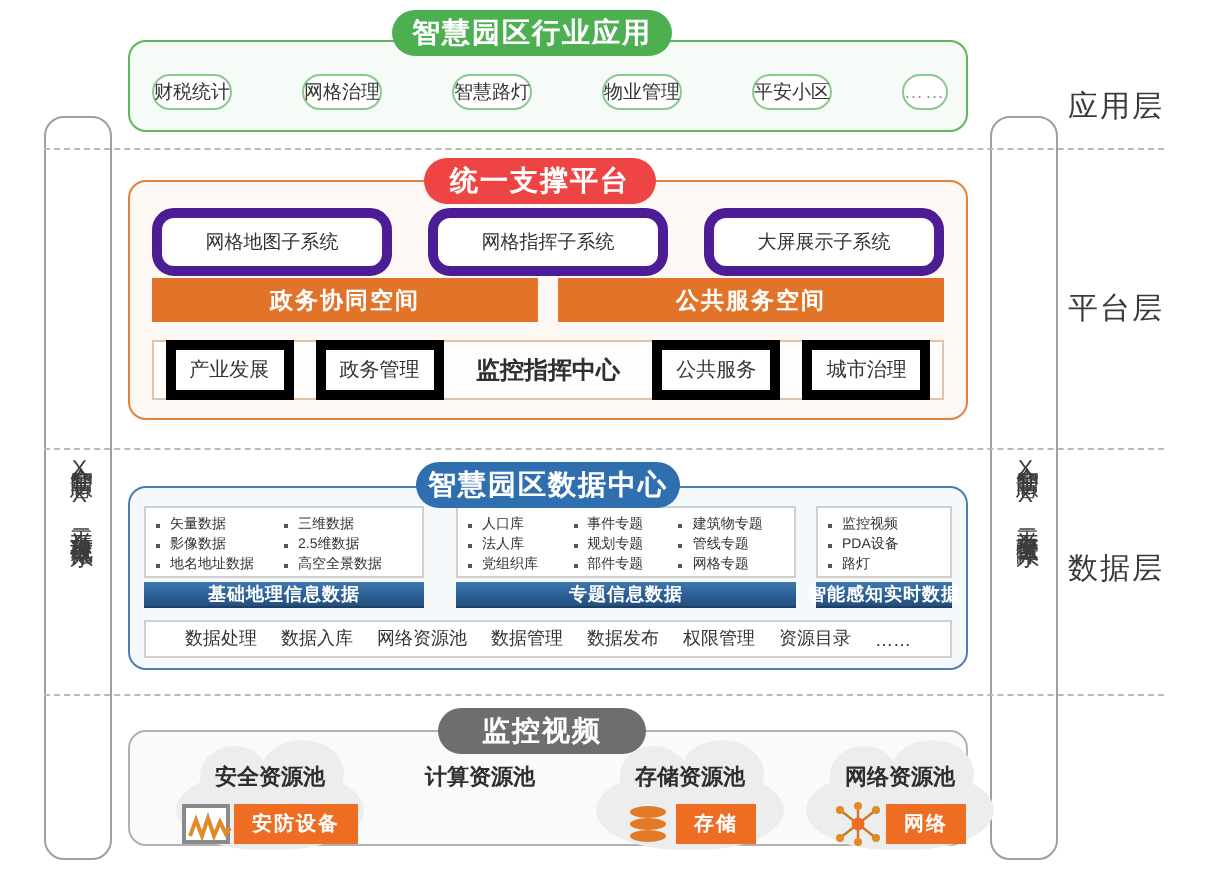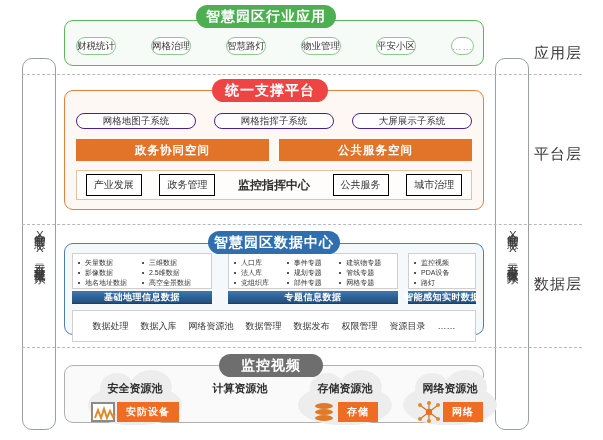--- a/index.html
+++ b/index.html
@@ -84,21 +84,21 @@
   .pill{
     border-radius:11px;
     background:#ffffff;
     font-size:9.5px;
     display:flex;align-items:center;justify-content:center;
     white-space:nowrap;
     box-sizing:border-box;
     color:#333;
   }
   .pill-green{border:1px solid #8dc98d;height:18px;}
-  .pill-orange{border:1px solid #4c1d95;height:16px;color:#333;}
+  .pill-orange{border:5px solid #4c1d95;height:34px;color:#333;}
   .pill-dots{color:#9a9a9a;letter-spacing:1px;}
 
   
   .bar-orange{
     position:absolute;
     background:#e2742a;
     color:#fff;
     font-size:11.5px;
     font-weight:bold;
     letter-spacing:1px;
@@ -108,21 +108,21 @@
 
   
   .subpanel{
     position:absolute;
     border:1px solid #e3c3a6;
     background:#fffdfb;
     box-sizing:border-box;
     display:flex;align-items:center;justify-content:space-around;
   }
   .domain-box{
-    border:1px solid #000000;
+    border:5px solid #000000;
     background:#fff;
     font-size:10px;
     padding:3px 7px;
     white-space:nowrap;
     color:#333;
   }
   .domain-plain{
     border:none;background:transparent;
     font-size:12px;font-weight:bold;color:#2f2f2f;
     padding:3px 5px;white-space:nowrap;
@@ -375,21 +375,21 @@
           <span>PDA设备</span>
         </div>
       <div class="data-item">
           <span class="bullet"></span>
           <span>路灯</span>
         </div>
     </div>
   </div>
   <div class="ribbon" style="left:408px;top:291px;width:68px;height:12px;">智能感知实时数据</div>
 
-  <div class="ops-strip" style="left:72px;top:310px;width:404px;height:32px;">
+  <div class="ops-strip" style="left:72px;top:310px;width:404px;height:19px;">
     <span class="ops-item">数据处理</span>
     <span class="ops-item">数据入库</span>
     <span class="ops-item">网络资源池</span>
     <span class="ops-item">数据管理</span>
     <span class="ops-item">数据发布</span>
     <span class="ops-item">权限管理</span>
     <span class="ops-item">资源目录</span>
     <span class="ops-item">……</span>
   </div>
 

